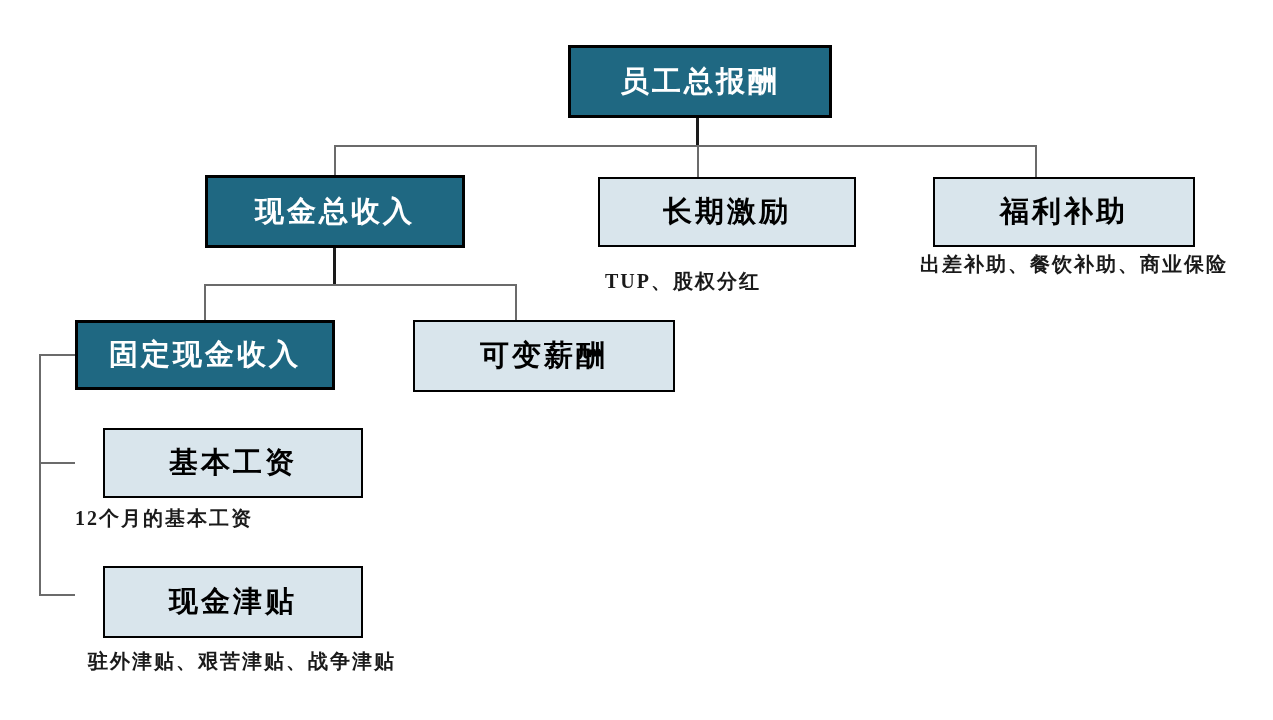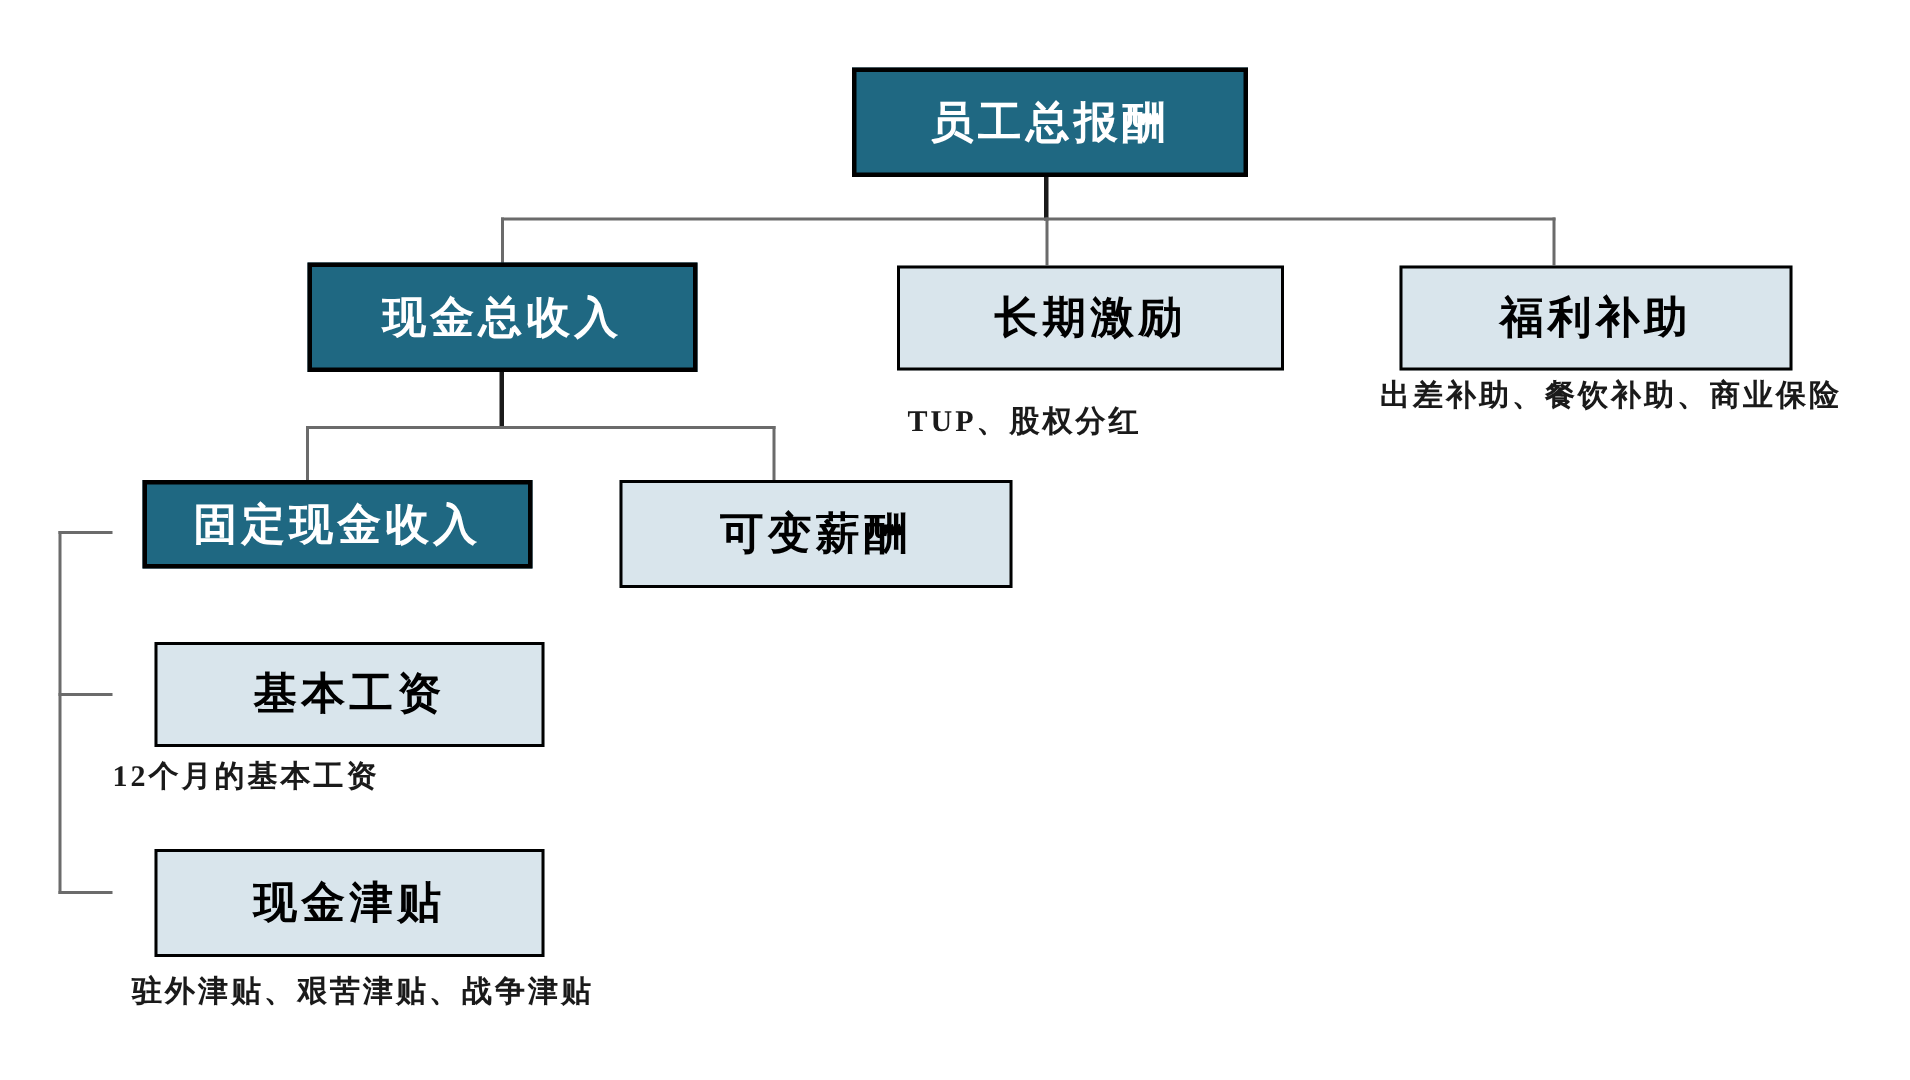--- a/index.html
+++ b/index.html
@@ -89,21 +89,21 @@
   </div>
 
   <div class="node light" style="left:570px; top:177px; width:258px; height:70px;">
     <span class="node-label">长期激励</span>
   </div>
 
   <div class="node light" style="left:905px; top:177px; width:262px; height:70px;">
     <span class="node-label">福利补助</span>
   </div>
 
-  <div class="node dark" style="left:75px; top:320px; width:260px; height:59px;margin-left:20px;">
+  <div class="node dark" style="left:75px; top:320px; width:260px; height:70px;">
     <span class="node-label">固定现金收入</span>
   </div>
 
   <div class="node light" style="left:385px; top:320px; width:262px; height:72px;">
     <span class="node-label">可变薪酬</span>
   </div>
 
   <div class="node light" style="left:75px; top:428px; width:260px; height:70px;">
     <span class="node-label">基本工资</span>
   </div>

